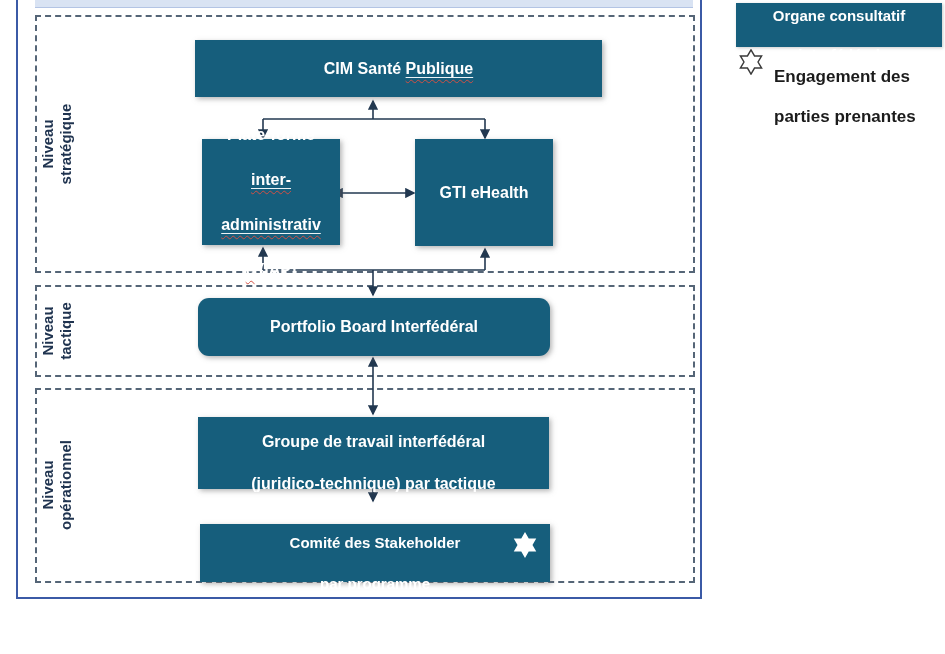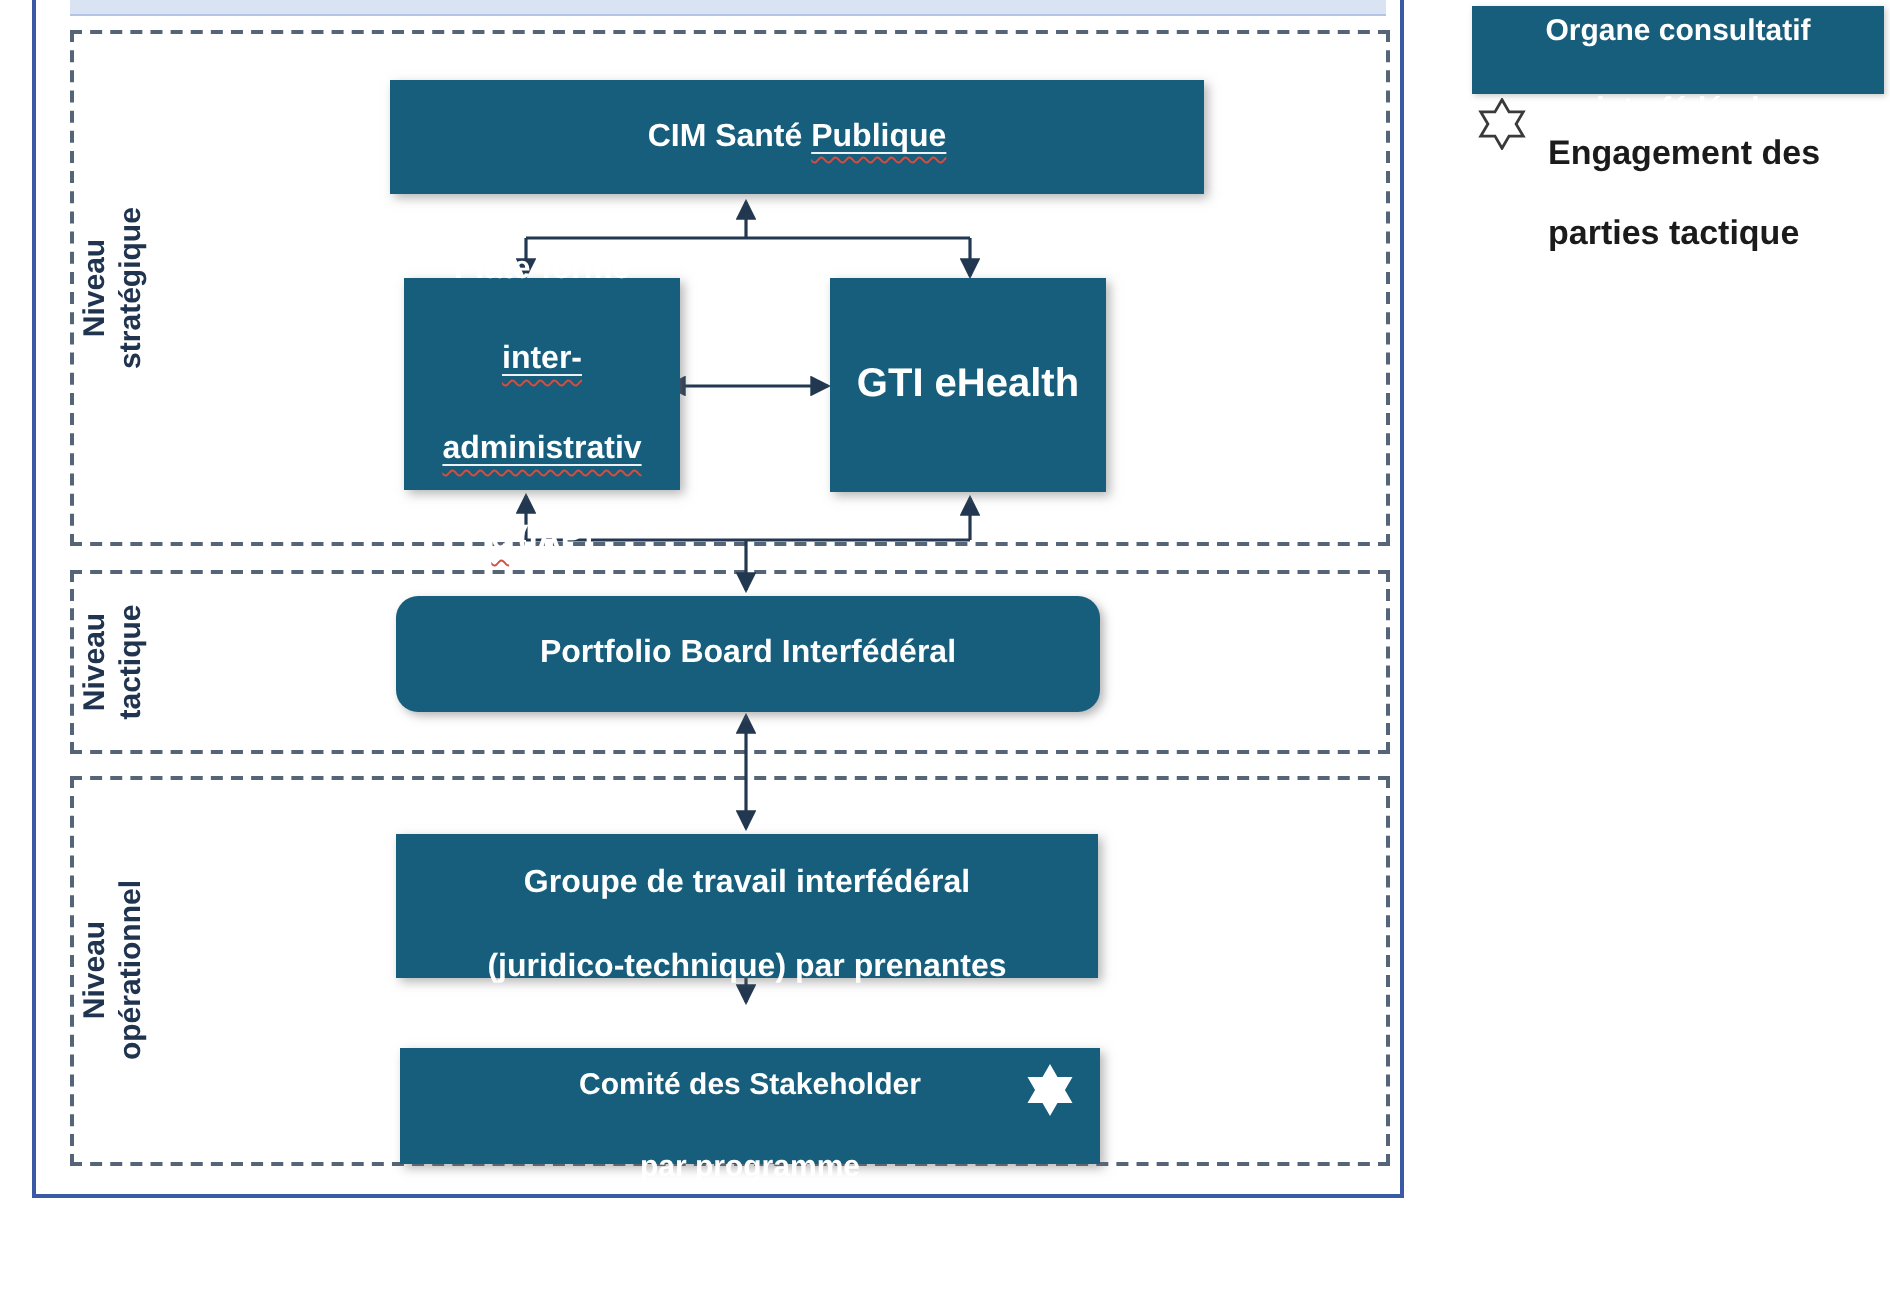--- a/index.html
+++ b/index.html
@@ -35,21 +35,21 @@
   #lbl-operationnel{left:-28px;top:467px;}
   
   .box{
     position:absolute;background:#165e7c;color:#fff;font-weight:bold;
     display:flex;flex-direction:column;align-items:center;justify-content:center;
     text-align:center;box-shadow:2px 2px 5px rgba(110,110,110,.5);
     box-sizing:border-box;
   }
   #box-cim{left:195px;top:40px;width:407px;height:57px;font-size:16px;}
   #box-plateforme{left:202px;top:139px;width:138px;height:106px;font-size:16px;line-height:25px;}
-  #box-gti{left:415px;top:139px;width:138px;height:107px;font-size:20px;}
+  #box-gti{left:415px;top:139px;width:138px;height:107px;font-size:16px;}
   #box-portfolio{left:198px;top:298px;width:352px;height:58px;font-size:16px;border-radius:11px;}
   #box-groupe{left:198px;top:417px;width:351px;height:72px;font-size:16px;line-height:22px;}
   #box-comite{left:200px;top:524px;width:350px;height:58px;font-size:15px;line-height:21px;}
   .bline{display:block;margin-top:20px;}
   
   .white-under{
     text-decoration:underline solid rgba(255,255,255,.92);
     text-decoration-thickness:1px;text-underline-offset:3px;
     text-decoration-skip-ink:none;
   }
@@ -134,36 +134,36 @@
   <div class="box" id="box-gti">
     <span>GTI eHealth</span>
   </div>
 
   <div class="box" id="box-portfolio">
     <span>Portfolio Board Interfédéral</span>
   </div>
 
   <div class="box" id="box-groupe">
     <span class="bline">Groupe de travail interfédéral</span>
-    <span class="bline">(juridico-technique) par prenantes</span>
+    <span class="bline">(juridico-technique) par tactique</span>
   </div>
 
   <div class="box" id="box-comite">
     <span class="bline">Comité des Stakeholder</span>
     <span class="bline">par programme</span>
     <svg id="comite-star" viewBox="0 0 24 24">
       <path d="M12,0 L15.45,6.02 L22.39,6 L18.9,12 L22.39,18 L15.45,17.98 L12,24 L8.55,17.98 L1.61,18 L5.1,12 L1.61,6 L8.55,6.02 Z" fill="#ffffff"></path>
     </svg>
   </div>
 
   <div id="legend-organe">
     <span class="bline">Organe consultatif</span>
     <span class="bline">interfédéral</span>
   </div>
   <svg id="legend-star" viewBox="0 0 24 24">
     <path d="M12,0.8 L15.25,6.4 L21.8,6.4 L18.5,12 L21.8,17.6 L15.25,17.6 L12,23.2 L8.75,17.6 L2.2,17.6 L5.5,12 L2.2,6.4 L8.75,6.4 Z" fill="#ffffff" stroke="#3a3a3a" stroke-width="1.3" stroke-linejoin="miter"></path>
   </svg>
   <div id="legend-engagement">
     <span class="bline">Engagement des</span>
-    <span class="bline">parties tactique</span>
+    <span class="bline">parties prenantes</span>
   </div>
 
 </div>
 
 </body></html>

